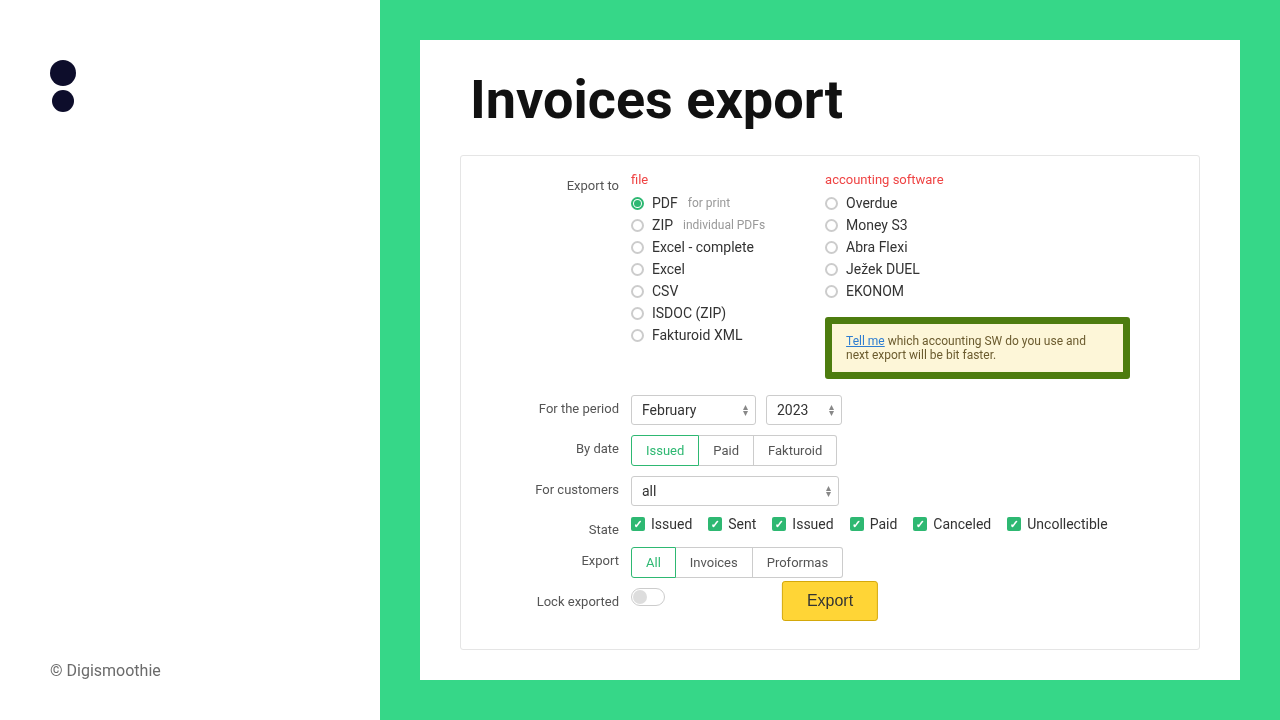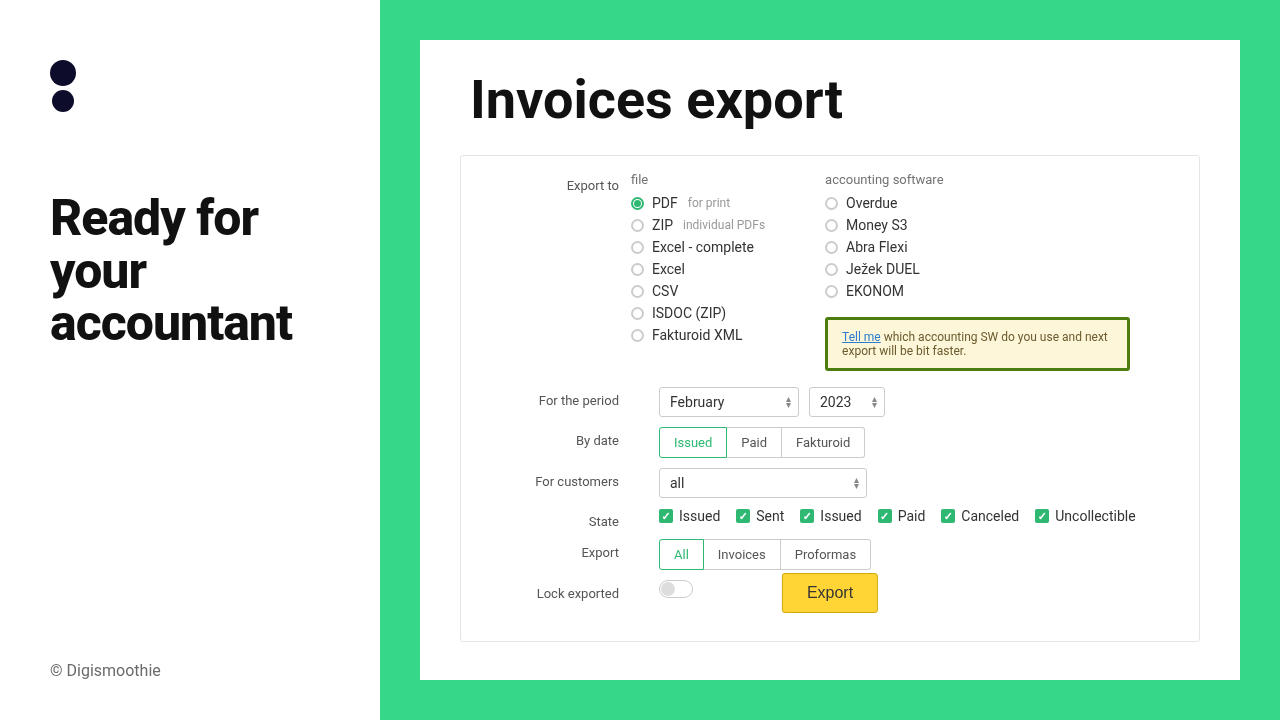--- a/index.html
+++ b/index.html
@@ -76,34 +76,34 @@
   border-radius: 3px;
   padding: 16px 24px 30px 30px;
   flex: 1;
   position: relative;
 }
 .form-row {
   display: flex;
   align-items: flex-start;
   margin-bottom: 16px;
 }
-.form-row.tight { margin-bottom: 10px; gap: 28px; }
+.form-row.tight { margin-bottom: 10px; }
 .form-label {
   width: 140px;
   text-align: right;
   font-size: 13px;
   color: #555;
   padding-right: 12px;
   padding-top: 6px;
 }
 .form-content { flex: 1; }
 .columns { display: flex; gap: 60px; }
 .col-head {
   font-size: 13px;
-  color: #737373;
+  color: #ef4444;
   margin-bottom: 8px;
 }
 .radio-list { display: flex; flex-direction: column; gap: 6px; }
 .radio-item {
   display: flex;
   align-items: center;
   gap: 8px;
   font-size: 14px;
   color: #333;
   cursor: pointer;
@@ -121,21 +121,21 @@
 .radio.checked::after {
   content: '';
   width: 7px;
   height: 7px;
   background: #2eb872;
   border-radius: 50%;
 }
 .radio-note { font-size: 12px; color: #999; margin-left: 2px; }
 .tip-box {
   background: #fdf6d8;
-  border: 3px solid #4d7c0f;
+  border: 7px solid #4d7c0f;
   border-radius: 3px;
   padding: 10px 14px;
   font-size: 12px;
   color: #6b5b2e;
   margin-top: 18px;
   width: 305px;
 }
 .tip-box a { color: #2e7dd1; text-decoration: underline; }
 .select {
   display: inline-flex;
@@ -158,21 +158,21 @@
 }
 .select .caret {
   position: absolute;
   right: 7px;
   top: 50%;
   transform: translateY(-50%);
   font-size: 10px;
   color: #888;
   line-height: 6px;
 }
-.select.month { width: 140px; margin-right: 6px; }
+.select.month { width: 125px; margin-right: 6px; }
 .select.year { width: 76px; }
 .select.wide { width: 208px; }
 .seg-group { display: inline-flex; }
 .seg {
   border: 1px solid #ccc;
   padding: 7px 14px;
   font-size: 13px;
   color: #555;
   background: #fff;
   cursor: pointer;
@@ -236,21 +236,20 @@
 }
 </style>
 </head>
 <body>
 
 <div class="left-panel">
   <div class="logo">
     <div class="dot"></div>
     <div class="dot"></div>
   </div>
-  <h1 class="hero-title">Ready for your accountant</h1>
   <div class="copyright">© Digismoothie</div>
 </div>
 
 <div class="right-panel">
   <div class="app-window">
     <div class="app-header"></div>
     <h2 class="app-title">Invoices export</h2>
 
     <div class="form-card">
 

